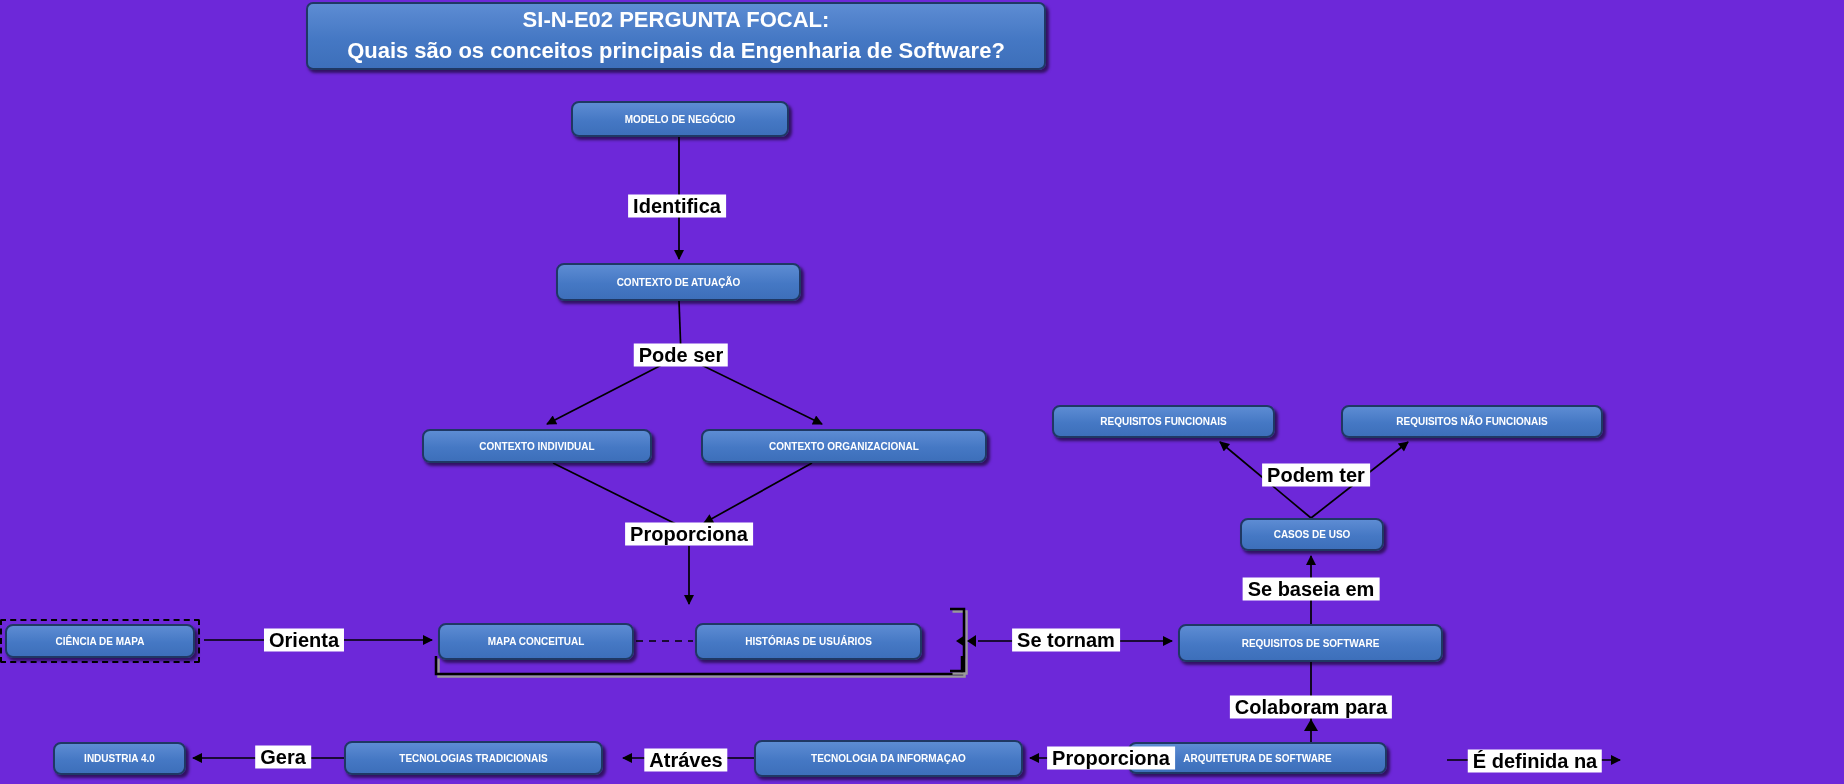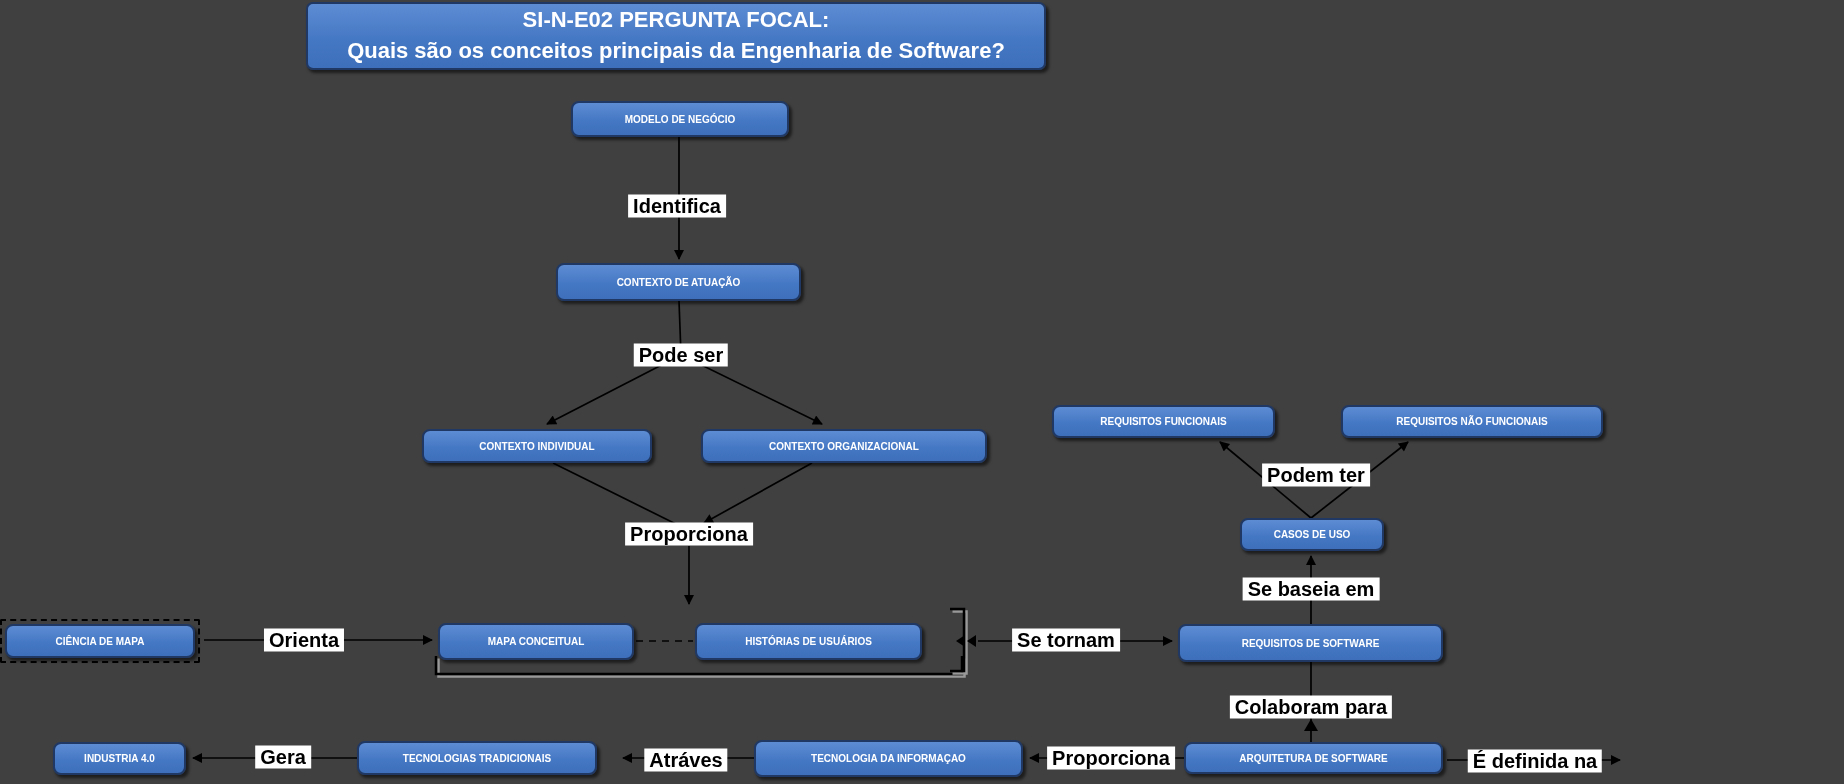--- a/index.html
+++ b/index.html
@@ -1,17 +1,17 @@
 <!DOCTYPE html>
 <html><head>
 <meta charset="utf-8">
 <style>
   html,body { margin:0; padding:0; background:#ffffff; }
   .canvas {
-    position:relative; width:1844px; height:784px; background:#404040;
+    position:relative; width:1844px; height:784px; background:#6d28d9;
     font-family:"Liberation Sans", sans-serif; overflow:hidden;
   }
   svg.connectors { position:absolute; left:0; top:0; z-index:1; }
   .conn { stroke:#000; stroke-width:1.7; fill:none; }
   .node {
     position:absolute; z-index:2; box-sizing:border-box;
     display:flex; align-items:center; justify-content:center;
     background:linear-gradient(180deg,#5d8cd3 0%, #4578c4 55%, #3d6fba 100%);
     border:2px solid #1f3864; border-radius:8px;
     color:#ffffff; font-weight:bold; font-size:10px; white-space:nowrap;
@@ -127,30 +127,30 @@
   </div>
 
   <div class="node" style="left:1052px;top:405px;width:223px;height:33px">
     <span>REQUISITOS FUNCIONAIS</span>
   </div>
 
   <div class="node" style="left:1341px;top:405px;width:262px;height:33px">
     <span>REQUISITOS NÃO FUNCIONAIS</span>
   </div>
 
-  <div class="node" style="left:1184px;top:742px;width:259px;height:32px">
+  <div class="node" style="left:1128px;top:742px;width:259px;height:32px">
     <span>ARQUITETURA DE SOFTWARE</span>
   </div>
 
 
   <div class="node" style="left:754px;top:740px;width:269px;height:37px">
     <span>TECNOLOGIA DA INFORMAÇAO</span>
   </div>
 
-  <div class="node" style="left:357px;top:741px;width:240px;height:34px">
+  <div class="node" style="left:344px;top:741px;width:259px;height:34px">
     <span>TECNOLOGIAS TRADICIONAIS</span>
   </div>
 
   <div class="node" style="left:53px;top:742px;width:133px;height:33px">
     <span>INDUSTRIA 4.0</span>
   </div>
 
   <div class="label" style="left:677px;top:206px">Identifica</div>
   <div class="label" style="left:681px;top:355px">Pode ser</div>
   <div class="label" style="left:689px;top:534px">Proporciona</div>

